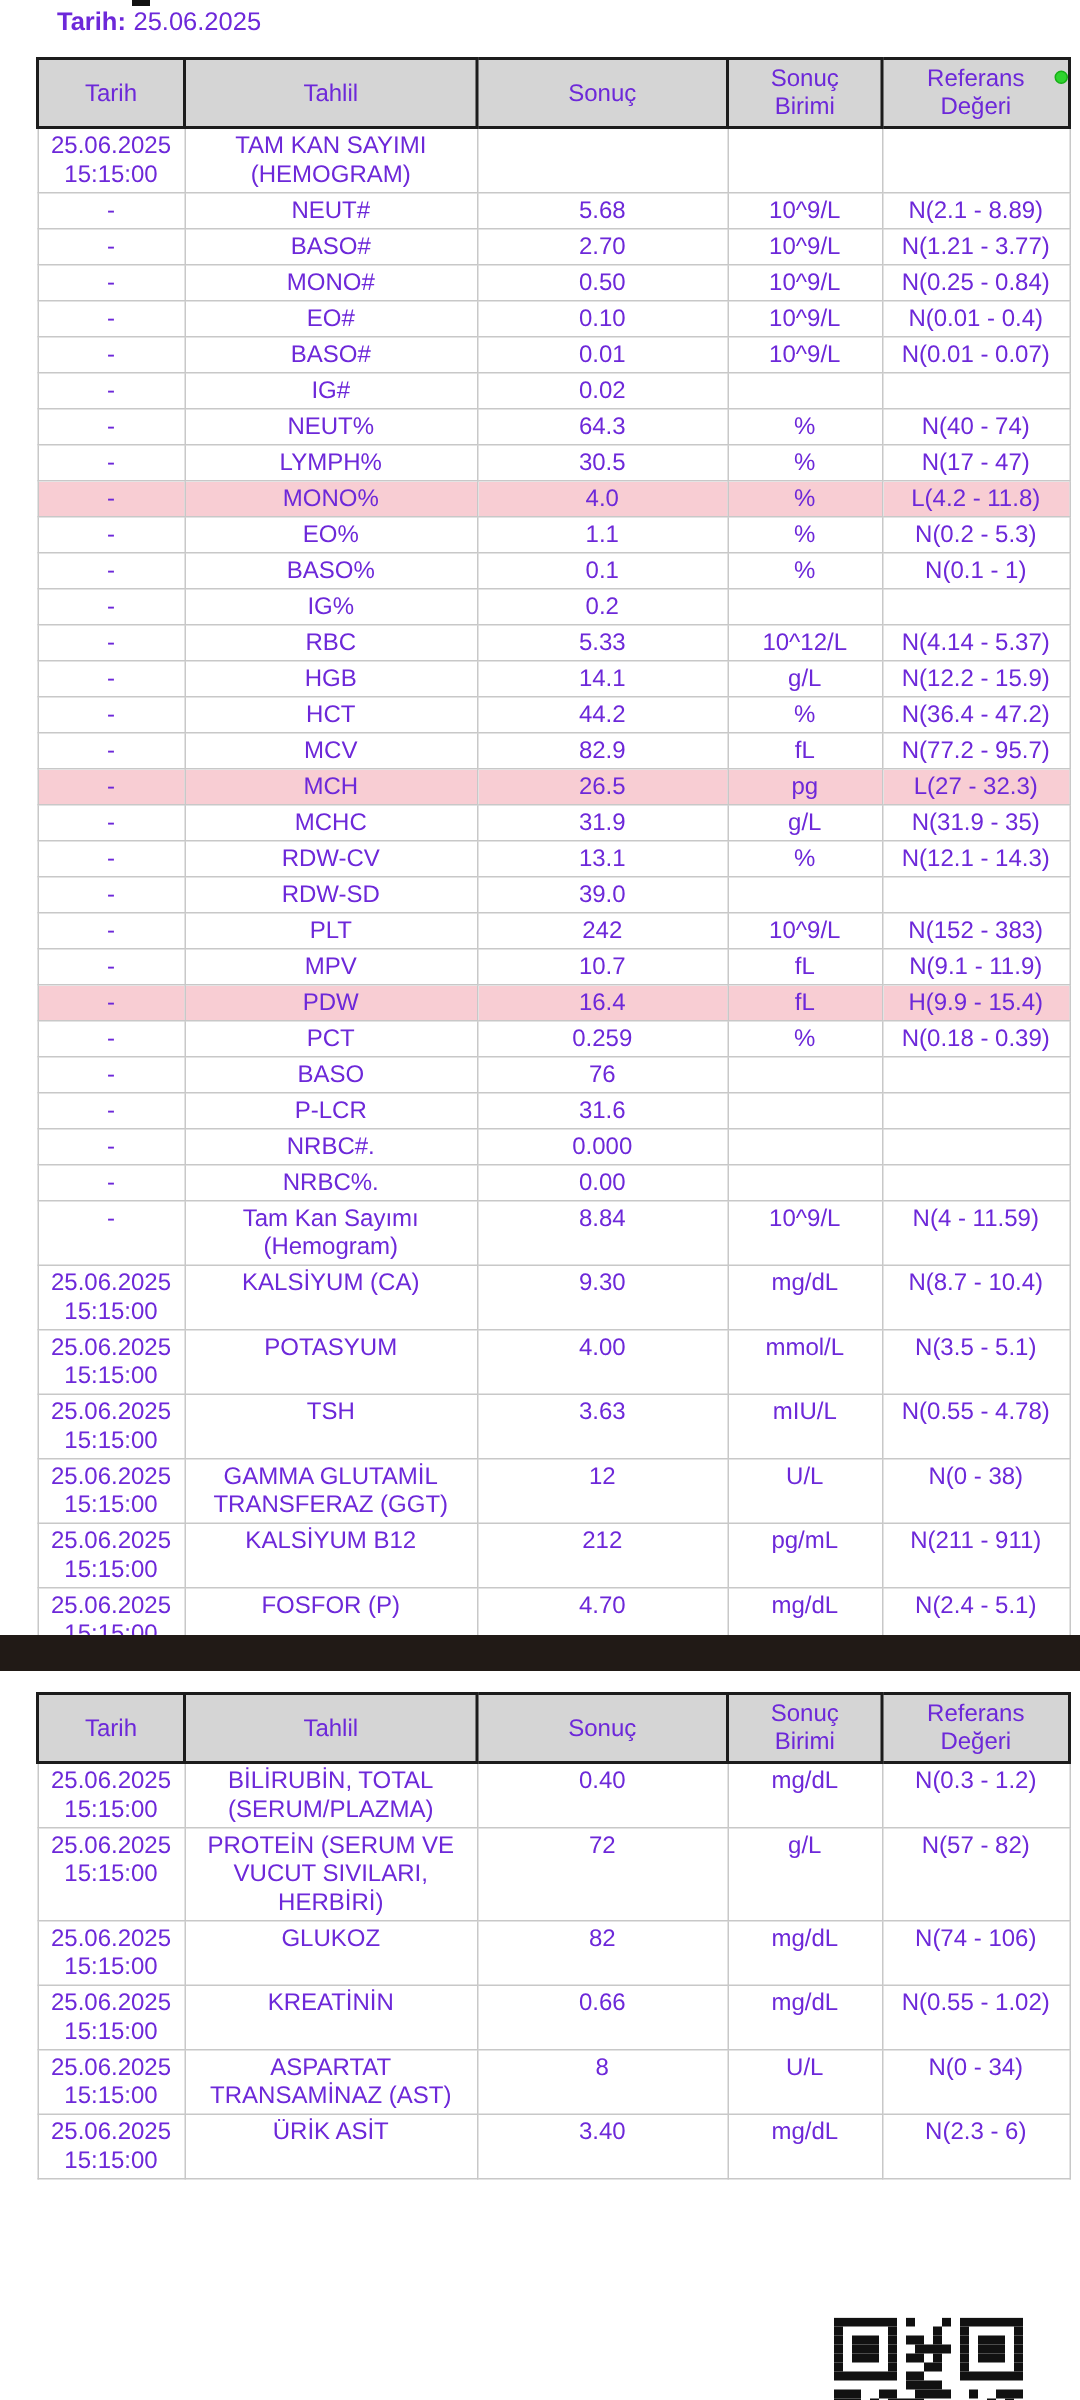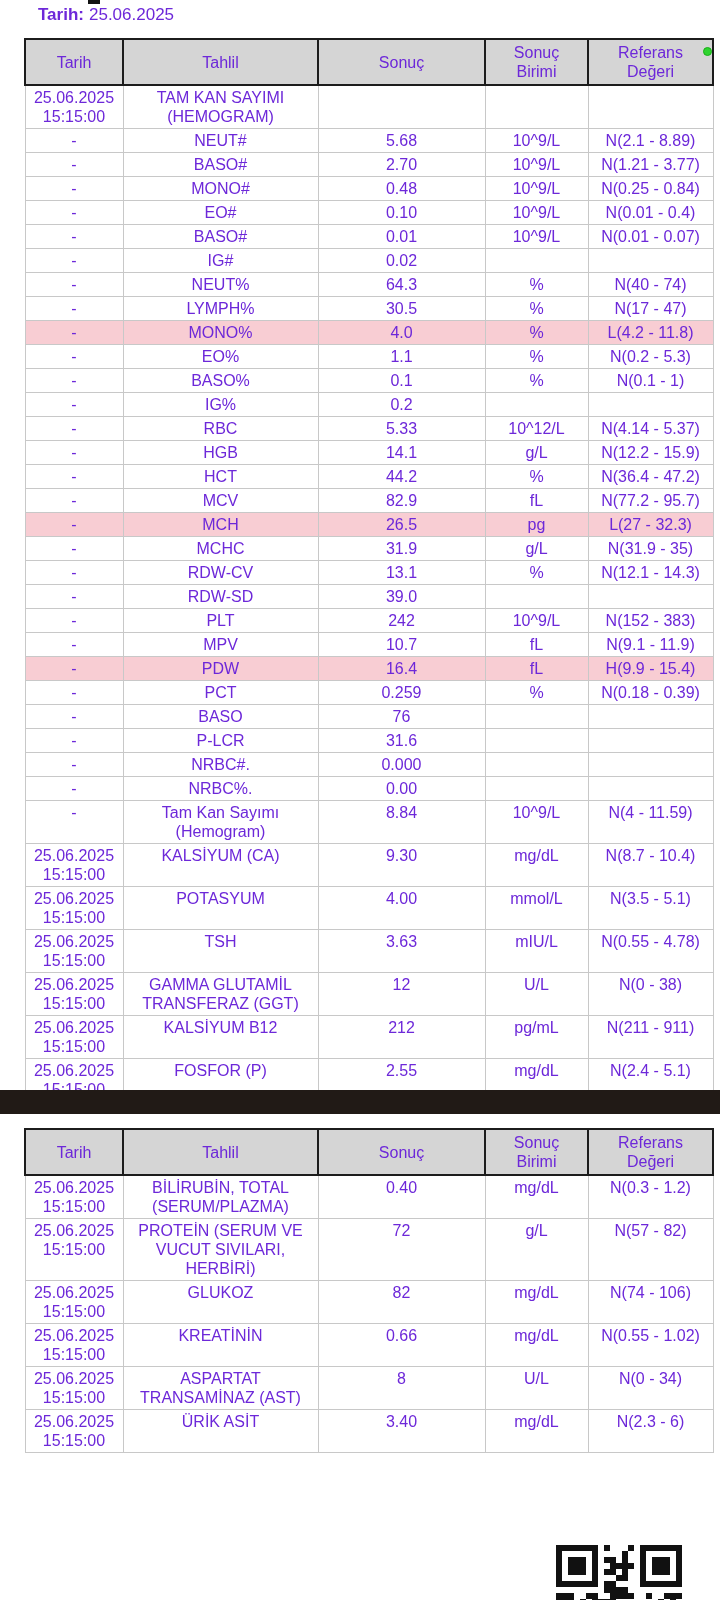--- a/index.html
+++ b/index.html
@@ -83,21 +83,21 @@
           <tr>
             <td>-</td>
             <td>BASO#</td>
             <td>2.70</td>
             <td>10^9/L</td>
             <td>N(1.21 - 3.77)</td>
           </tr>
           <tr>
             <td>-</td>
             <td>MONO#</td>
-            <td>0.48</td>
+            <td>0.50</td>
             <td>10^9/L</td>
             <td>N(0.25 - 0.84)</td>
           </tr>
           <tr>
             <td>-</td>
             <td>EO#</td>
             <td>0.10</td>
             <td>10^9/L</td>
             <td>N(0.01 - 0.4)</td>
           </tr>
@@ -315,21 +315,21 @@
 15:15:00</td>
             <td>KALSİYUM B12</td>
             <td>212</td>
             <td>pg/mL</td>
             <td>N(211 - 911)</td>
           </tr>
           <tr>
             <td>25.06.2025
 15:15:00</td>
             <td>FOSFOR (P)</td>
-            <td>2.55</td>
+            <td>4.70</td>
             <td>mg/dL</td>
             <td>N(2.4 - 5.1)</td>
           </tr>
         </tbody>
     </table>
     <div class="green-dot"></div>
   </div>
 
   <div class="divider-bar"></div>
 

